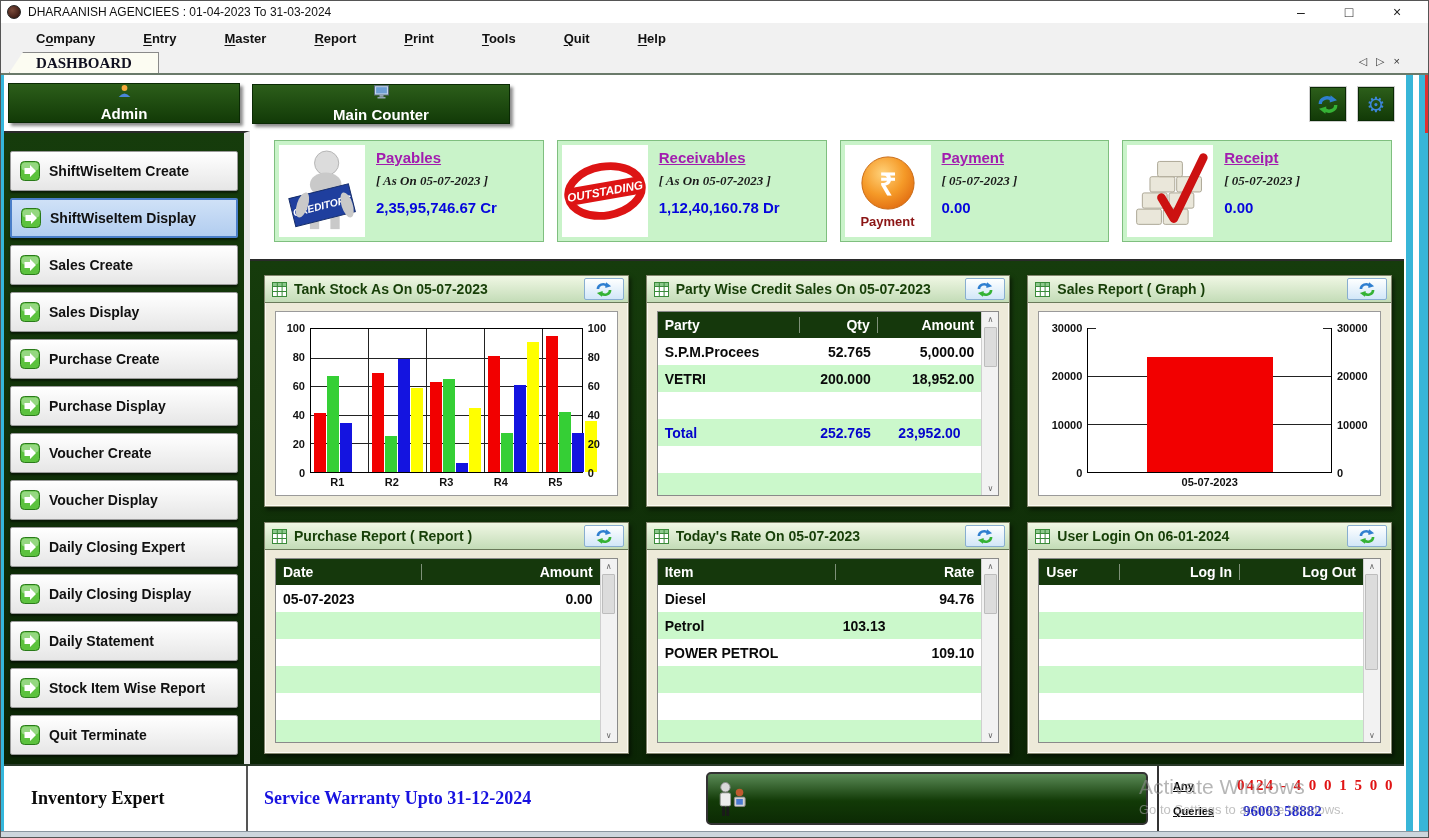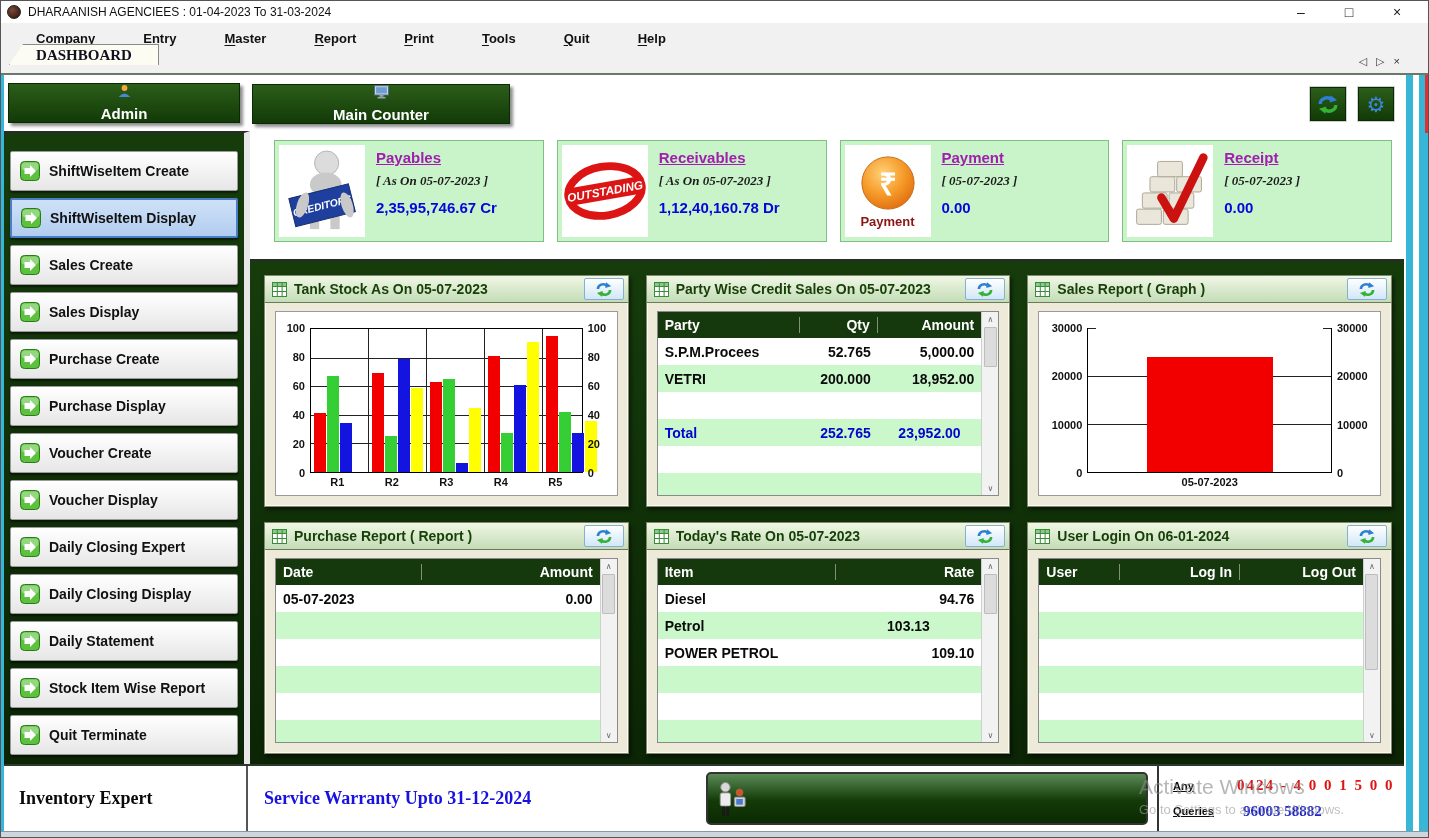--- a/index.html
+++ b/index.html
@@ -13,21 +13,21 @@
   .title-controls { margin-left:auto; display:flex; gap:30px; padding-right:16px; font-size:14px; color:#222; }
   .title-controls span { width:18px; text-align:center; cursor:default; }
 
   
   .menubar { height:30px; background:#f1f1f1; display:flex; align-items:center; padding-left:35px; font-size:13px; font-weight:bold; color:#111; }
   .menu-item { margin-right:48px; cursor:default; }
   .menu-item u { text-underline-offset:2px; }
 
   
   .tabstrip { height:22px; background:#f1f1f1; position:relative; border-bottom:2px solid #6a7a6a; }
-  .tab { position:absolute; left:8px; bottom:8px; height:21px; width:150px; background:#fcfcf2; border:1px solid #8a8a8a; border-bottom:none; clip-path:polygon(14px 0, 100% 0, 100% 100%, 0 100%); display:flex; align-items:center; justify-content:center; font-family:"Liberation Serif", serif; font-weight:bold; font-size:15px; color:#101020; }
+  .tab { position:absolute; left:8px; bottom:0; height:21px; width:150px; background:#fcfcf2; border:1px solid #8a8a8a; border-bottom:none; clip-path:polygon(14px 0, 100% 0, 100% 100%, 0 100%); display:flex; align-items:center; justify-content:center; font-family:"Liberation Serif", serif; font-weight:bold; font-size:15px; color:#101020; }
   .tab-controls { position:absolute; right:28px; top:2px; font-size:11px; color:#333; display:flex; gap:9px; }
 
   
   .app { position:absolute; top:74px; left:0; right:24px; bottom:6px; display:flex; flex-direction:column; border-left:3px solid #35b7dc; }
   .app-row { flex:1; display:flex; min-height:0; }
 
   
   .left-col { width:246px; background:#fff; display:flex; flex-direction:column; }
   .admin-band { height:56px; padding:8px 8px 6px 4px; background:#fff; }
   .green-bar { background:linear-gradient(#2c5e1a,#123a07); border:1px solid #0a2a04; color:#fff; font-weight:bold; font-size:15px; display:flex; align-items:center; gap:7px; padding:0 9px; height:40px; box-shadow:3px 3px 3px rgba(0,0,0,.45);flex-direction:column; }
@@ -93,21 +93,21 @@
   .bar-groups { position:absolute; inset:0; display:flex; }
   .bar-group { flex:1; display:flex; align-items:flex-end; justify-content:center; gap:1px; padding:0 3px; }
   .bar-group.sep { border-right:1px solid #222; }
   .vbar { width:12px; }
   .xlabel-row { height:18px; flex:0 0 18px; display:flex; font-size:11px; font-weight:bold; color:#111; }
   .xlabel-cell { flex:1; text-align:center; padding-top:3px; }
   .single-bar { position:absolute; left:24%; width:52%; bottom:0; }
 
   
   .footer { height:67px; flex:0 0 67px; background:#fff; border-top:2px solid #2a3a2a; display:flex; }
-  .f-brand { width:244px; flex:0 0 244px; border-right:2px solid #555; display:flex; align-items:center; padding-left:15px; font-family:"Liberation Serif", serif; font-weight:bold; font-size:18px; color:#0a0a0a; }
+  .f-brand { width:244px; flex:0 0 244px; border-right:2px solid #555; display:flex; align-items:center; padding-left:27px; font-family:"Liberation Serif", serif; font-weight:bold; font-size:18px; color:#0a0a0a; }
   .f-warranty { flex:1; display:flex; align-items:center; padding-left:16px; font-family:"Liberation Serif", serif; font-weight:bold; font-size:18px; color:#1812e0; }
   .f-btnwrap { width:460px; flex:0 0 460px; padding:6px 9px; }
   .book-btn { width:100%; height:100%; background:linear-gradient(#5a8a56,#123a07 55%, #0c2a04); border:2px solid #333; border-radius:5px; display:flex; align-items:center; color:#fff; font-weight:bold; font-size:13px; letter-spacing:.3px; cursor:pointer; }
   .book-btn .btn-text { flex:1; text-align:center; padding-right:24px; }
   .f-queries { width:247px; flex:0 0 247px; border-left:2px solid #333; display:grid; grid-template-columns:64px 1fr; grid-template-rows:1fr 1fr; align-items:center; padding:7px 4px 7px 14px; position:relative; }
   .q-label { font-weight:bold; font-size:11px; color:#0a0a0a; text-decoration:underline; }
   .q-phone-red { font-family:"Liberation Serif", serif; font-weight:bold; font-size:15px; color:#e01414; letter-spacing:2px; white-space:nowrap; }
   .q-phone-blue { font-family:"Liberation Serif", serif; font-weight:bold; font-size:15px; color:#1a22cc; padding-left:6px; white-space:nowrap; }
 
   
@@ -686,21 +686,21 @@
                       <div class="gt-cell gt-colsep" style="width: 55%; text-align: left;">Item</div>
                       <div class="gt-cell" style="width: 45%; text-align: right;">Rate</div>
                     </div>
                     <div class="gt-body">
                       <div class="gt-row">
                         <div class="gt-cell" style="width: 55%; text-align: left;">Diesel</div>
                         <div class="gt-cell" style="width: 45%; text-align: right;">94.76</div>
                       </div>
                       <div class="gt-row green">
                         <div class="gt-cell" style="width: 55%; text-align: left;">Petrol</div>
-                        <div class="gt-cell" style="width: 45%; text-align: center;">103.13</div>
+                        <div class="gt-cell" style="width: 45%; text-align: left;">103.13</div>
                       </div>
                       <div class="gt-row">
                         <div class="gt-cell" style="width: 55%; text-align: left;">POWER PETROL</div>
                         <div class="gt-cell" style="width: 45%; text-align: right;">109.10</div>
                       </div>
                       <div class="gt-row green">
                         <div class="gt-cell" style="width: 55%; text-align: left;"></div>
                         <div class="gt-cell" style="width: 45%; text-align: right;"></div>
                       </div>
                       <div class="gt-row">

